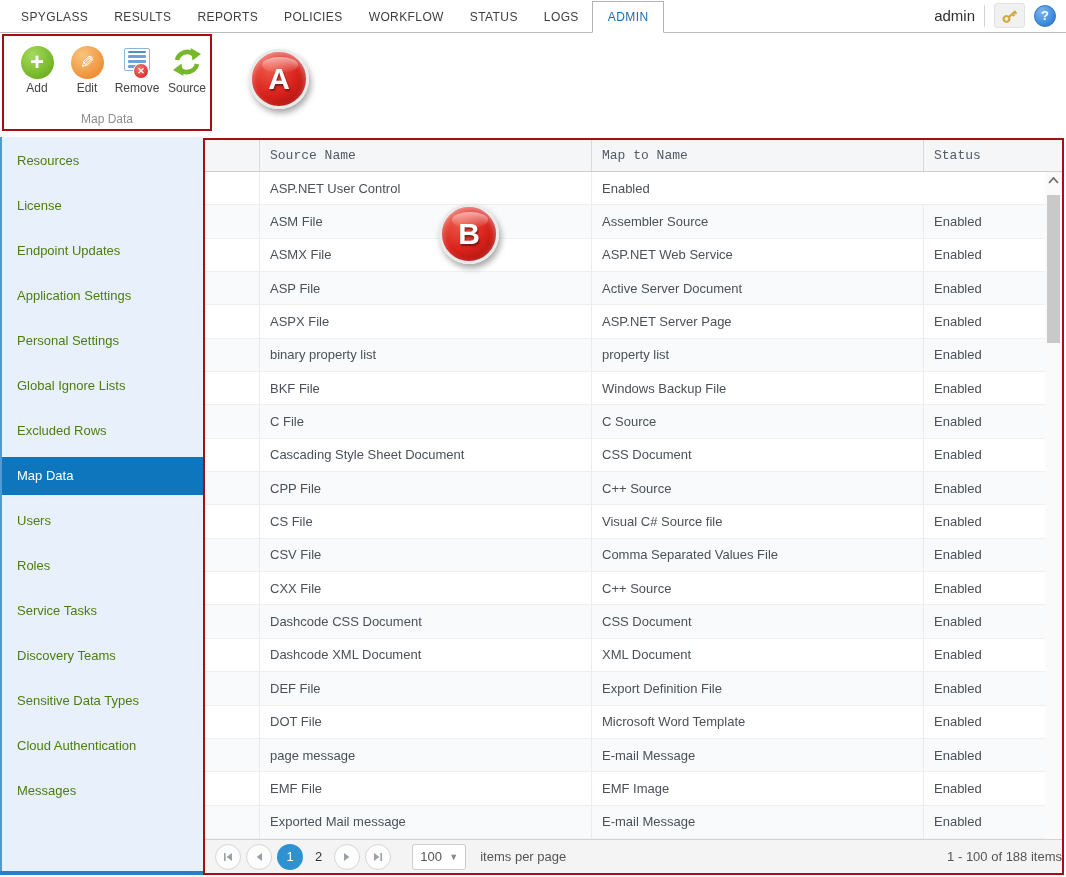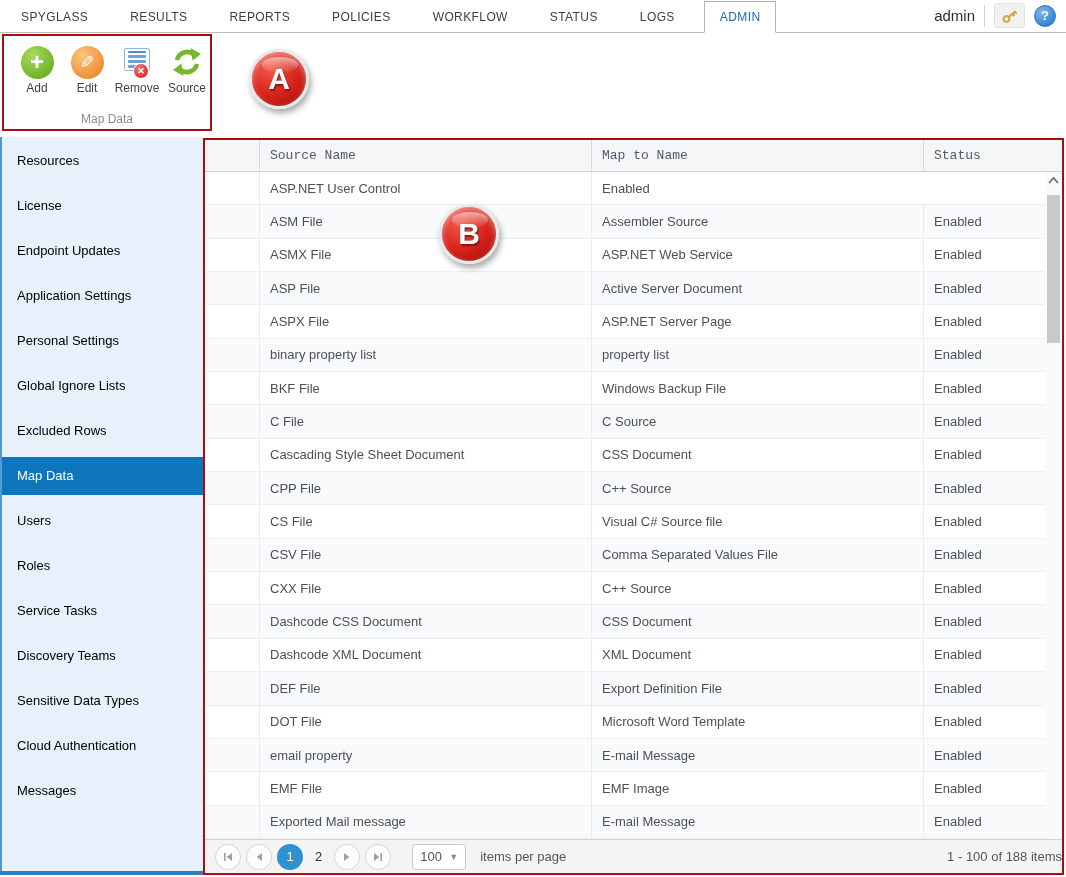--- a/index.html
+++ b/index.html
@@ -77,21 +77,21 @@
     border-radius:50%; background:linear-gradient(rgba(255,255,255,.55), rgba(255,255,255,0));
   }
   .badge-a { left:249px; top:49px; }
   .badge-b { left:439px; top:204px; }
 
   
   .sidebar {
     position:absolute; left:0; top:137px; width:203px; height:734px;
     background:#e8f1fb; border-left:2px solid #4d9ad4; padding-top:5px;
   }
-  .side-item { height:38px; line-height:38px; padding-left:15px; margin-bottom:7px; font-size:13px; color:#000000; cursor:pointer; }
+  .side-item { height:38px; line-height:38px; padding-left:15px; margin-bottom:7px; font-size:13px; color:#4d7c0f; cursor:pointer; }
   .side-item.selected { background:#0d76bc; color:#fff; }
   .sidebar-bottom-bar { position:absolute; left:0; top:871px; width:203px; height:4px; background:#2e7cc2; }
 
   
   .grid {
     position:absolute; left:203px; top:138px; width:861px; height:737px;
     border:2px solid #a40f0f; background:#fff; display:flex; flex-direction:column;
   }
   .grid-header { height:32px; background:#f5f6f7; border-bottom:1px solid #cfcfcf; display:flex; flex:none;font-family:Liberation Mono, monospace; }
   .gh { font-size:13px; color:#525a66; display:flex; align-items:center; padding-left:10px; border-right:1px solid #dadada; }
@@ -135,21 +135,21 @@
   .pg-size .caret { font-size:9px; color:#888; }
   .pg-label { margin-left:9px; color:#555; }
   .pg-summary { margin-left:auto; color:#555; }
 </style>
 </head>
 <body>
 
 <div id="app">
 
   <div class="tabbar">
-    <div style="display:flex; align-items:flex-end;gap:16px;">
+    <div style="display:flex; align-items:flex-end;">
 
         <div class="tab">
           <span>SPYGLASS</span>
         </div>
 
         <div class="tab">
           <span>RESULTS</span>
         </div>
 
         <div class="tab">
@@ -436,21 +436,21 @@
 
         <div class="grow">
           <div class="gc c0"></div>
           <div class="gc c1">DOT File</div>
           <div class="gc c2">Microsoft Word Template</div>
           <div class="gc c3">Enabled</div>
         </div>
 
         <div class="grow">
           <div class="gc c0"></div>
-          <div class="gc c1">email property</div>
+          <div class="gc c1">page message</div>
           <div class="gc c2">E-mail Message</div>
           <div class="gc c3">Enabled</div>
         </div>
 
         <div class="grow">
           <div class="gc c0"></div>
           <div class="gc c1">EMF File</div>
           <div class="gc c2">EMF Image</div>
           <div class="gc c3">Enabled</div>
         </div>

